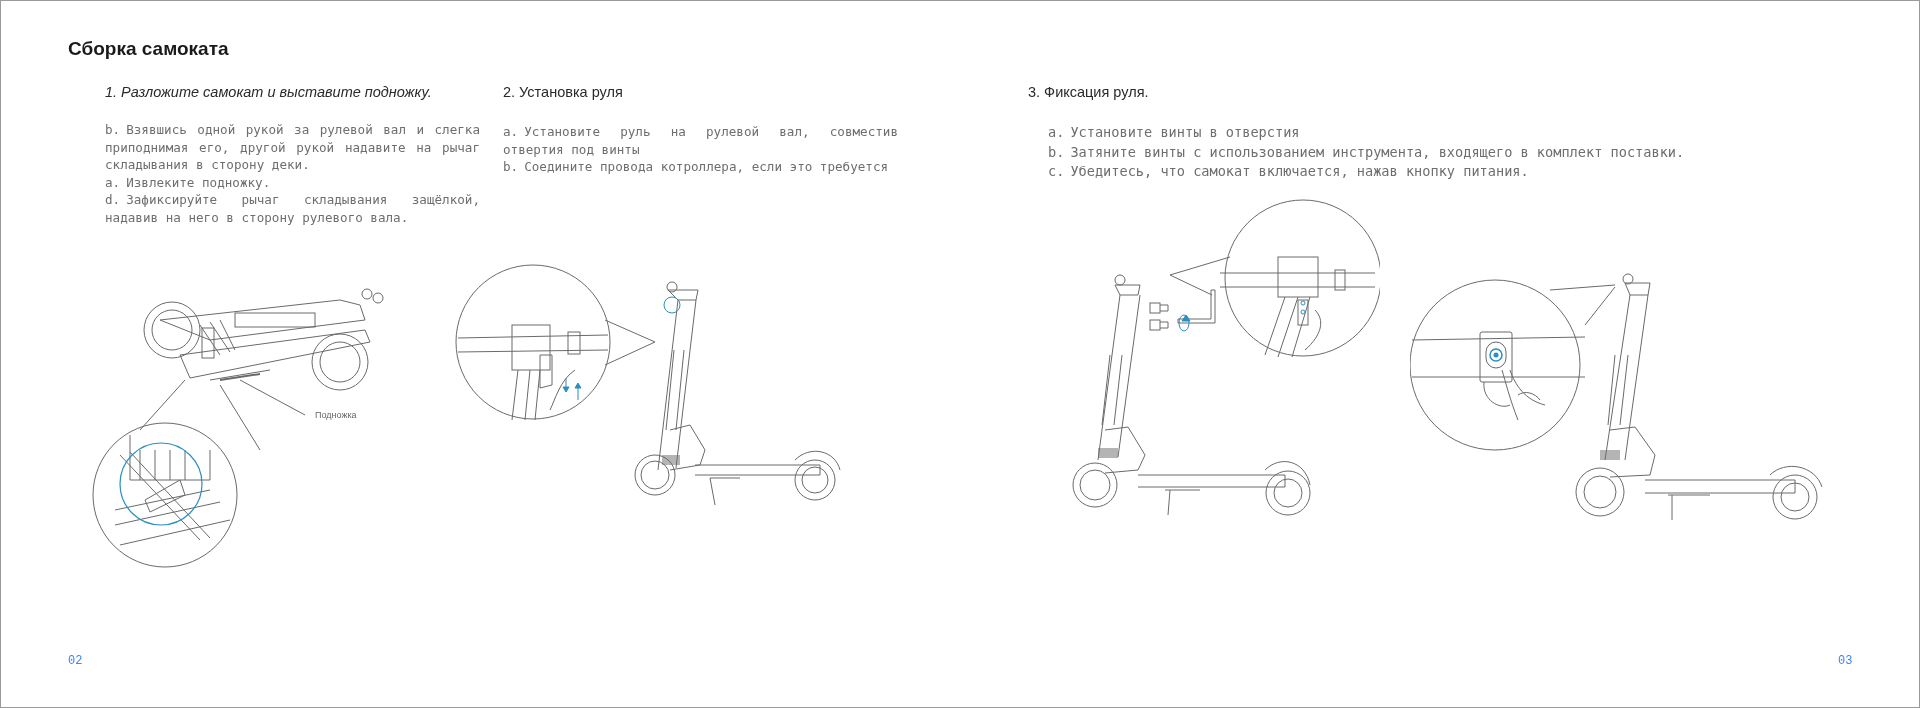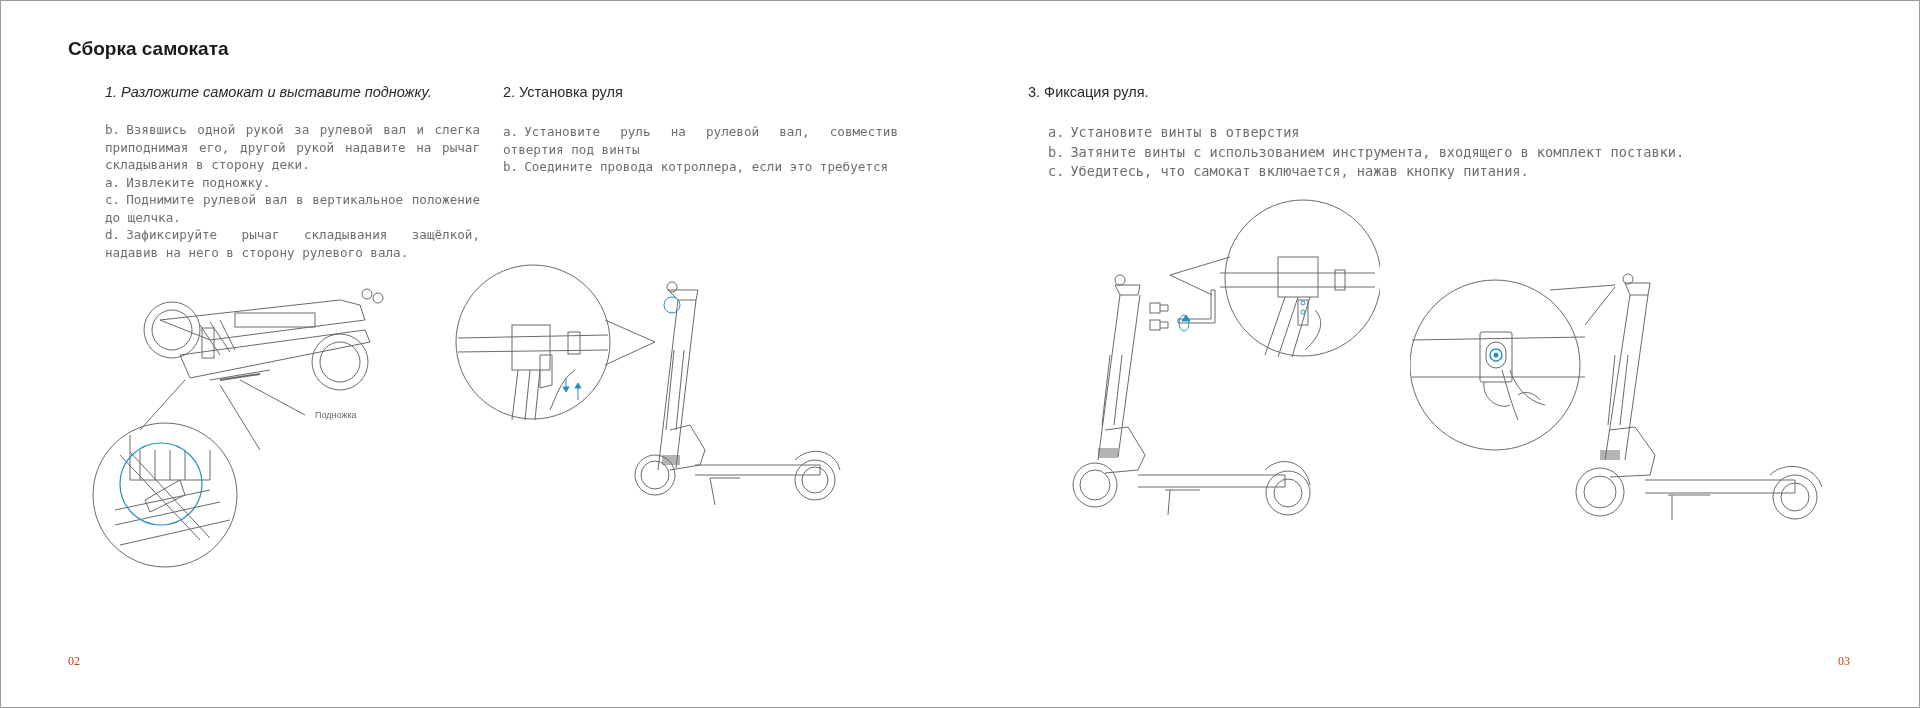--- a/index.html
+++ b/index.html
@@ -24,35 +24,34 @@
   .step-list li { text-align: justify; text-align-last: left; }
   .step-list .marker { margin-right: 6px; }
   .illus { position: absolute; }
   .illus svg { width: 100%; height: 100%; display: block; }
   .label-small {
     position: absolute;
     font-family: "Liberation Sans", sans-serif; font-size: 9px; color: #666666; padding-left: 32px;
   }
   .page-num {
     position: absolute; top: 654px;
-    font-family: Liberation Serif, serif; font-size: 12px; color: #c2410c;
+    font-family: Liberation Mono, monospace; font-size: 12px; color: #3b82f6;
   }
 </style>
 </head>
 <body>
 
 <div class="page-frame"></div>
 
 <div class="title">Сборка самоката</div>
 
 <div class="step-heading" style="left:105px; top:84px;font-style:italic;">1. Разложите самокат и выставите подножку.</div>
 <ul class="step-list" style="left:105px; top:121px; width:375px;">
   <li><span class="marker">b.</span><span>Взявшись одной рукой за рулевой вал и слегка приподнимая его, другой рукой надавите на рычаг складывания в сторону деки.</span></li>
   <li><span class="marker">a.</span><span>Извлеките подножку.</span></li>
-  <li><span class="marker">c.</span><span>Поднимите рулевой вал в вертикальное положение до щелчка.</span></li>
   <li><span class="marker">d.</span><span>Зафиксируйте рычаг складывания защёлкой, надавив на него в сторону рулевого вала.</span></li>
 </ul>
 
 <div class="illus" style="left:60px; top:280px; width:350px; height:290px;">
   <svg viewBox="0 0 350 290" fill="none" stroke="#6a6a6a" stroke-width="1">
 
     <circle cx="112" cy="50" r="28"></circle>
     <circle cx="112" cy="50" r="20"></circle>
     <circle cx="280" cy="82" r="28"></circle>
     <circle cx="280" cy="82" r="20"></circle>

